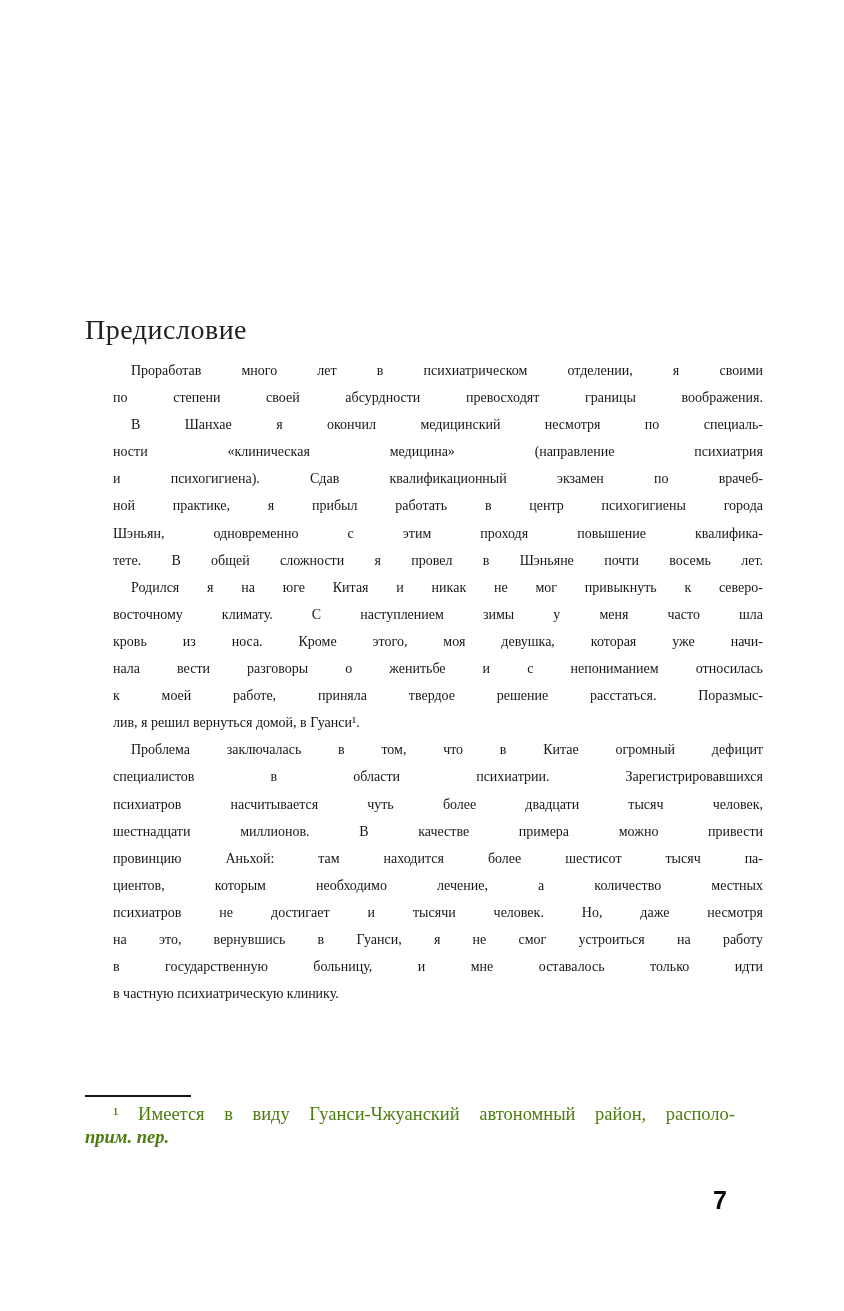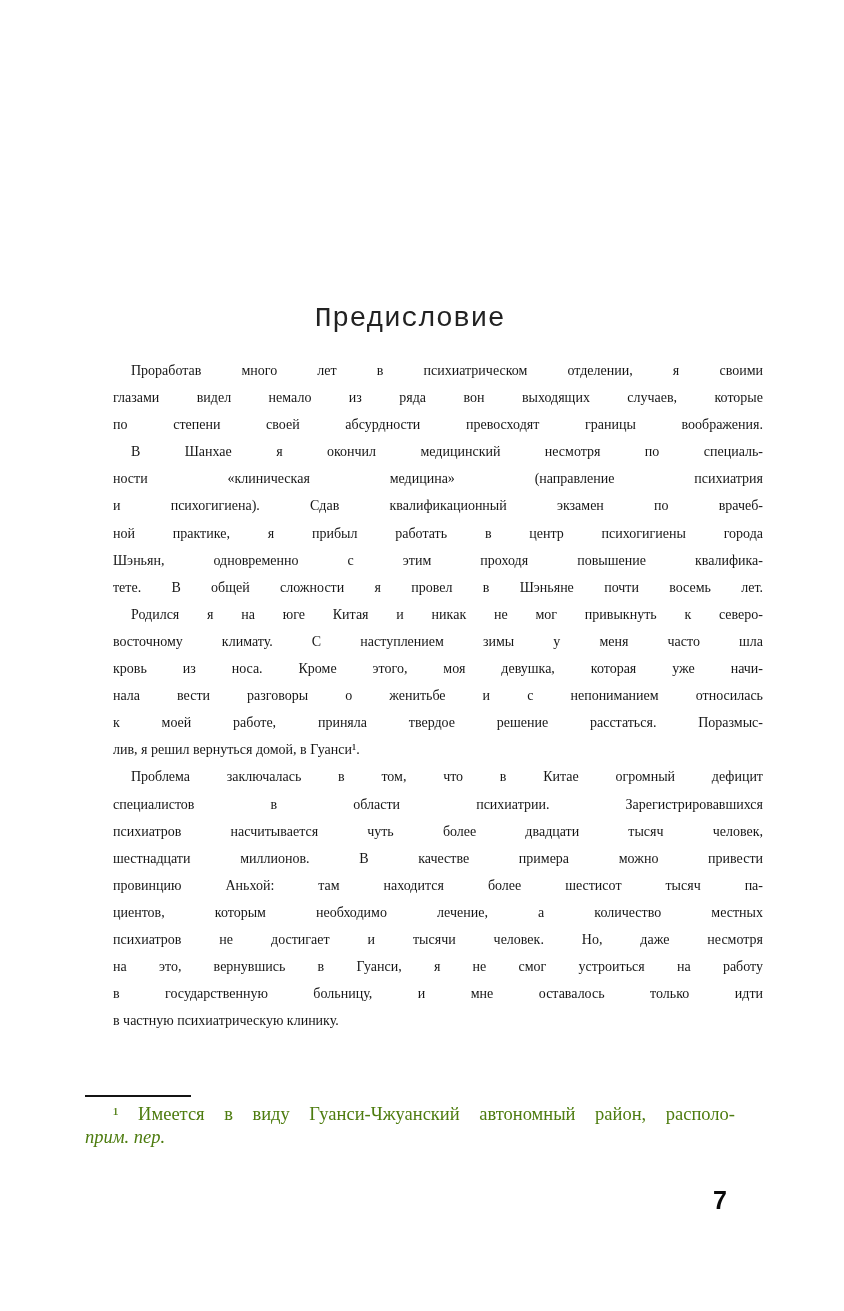--- a/index.html
+++ b/index.html
@@ -10,23 +10,23 @@
     font-family: "Liberation Serif", serif;
     overflow: hidden;
   }
   .sheet {
     position: absolute;
     left: 85px; top: 0;
     width: 650px; height: 1311px;
   }
   .chapter-title {
     position: absolute;
-    top: 303px; left: 0; width: 100%;
-    text-align: center;
-    font-family: Liberation Mono, monospace;
+    top: 314px; left: 0; width: 100%;
+    text-align: left;
+    font-family: Liberation Serif, serif;
     font-size: 28px;
     font-weight: normal;
     letter-spacing: 0.5px;
     color: #222222;
     margin: 0;
   }
   .body-text {
     position: absolute;
     top: 357px; left: 0; width: 100%;
     font-size: 14px;
@@ -52,21 +52,21 @@
     top: 1103px; left: 0; width: 100%;
     font-size: 18.5px;
     line-height: 23.4px;
     color: #4d7c0f;
   }
   .fline {
     text-align: justify;
     text-align-last: justify;
   }
   .fline.indent { text-indent: 28px; }
-  .fline.noj { text-align-last: left; }
+  .fline.noj { text-align-last: left; font-weight: bold; }
   .italic { font-style: italic; }
   .page-number {
     position: absolute;
     top: 1186px; left: 0; width: 100%;
     text-align: right;
     padding-right: 8px;
     box-sizing: border-box;
     font-family: "Liberation Sans", sans-serif;
     font-weight: bold;
     font-size: 25px;
@@ -76,21 +76,20 @@
 </head>
 <body style="background: rgb(255, 255, 255); color: rgb(23, 23, 23);">
 
 <div class="sheet">
 
   <h1 class="chapter-title">Предисловие</h1>
 
   <div class="body-text">
 
     <div class="bline indent">Проработав много лет в психиатрическом отделении, я своими</div>
-    <div class="bline">глазами видел немало из ряда вон выходящих случаев, которые</div>
     <div class="bline">по степени своей абсурдности превосходят границы воображения.</div>
 
     <div class="bline indent">В Шанхае я окончил медицинский несмотря по специаль-</div>
     <div class="bline">ности «клиническая медицина» (направление психиатрия</div>
     <div class="bline">и психогигиена). Сдав квалификационный экзамен по врачеб-</div>
     <div class="bline">ной практике, я прибыл работать в центр психогигиены города</div>
     <div class="bline">Шэньян, одновременно с этим проходя повышение квалифика-</div>
     <div class="bline">тете. В общей сложности я провел в Шэньяне почти восемь лет.</div>
 
     <div class="bline indent">Родился я на юге Китая и никак не мог привыкнуть к северо-</div>

